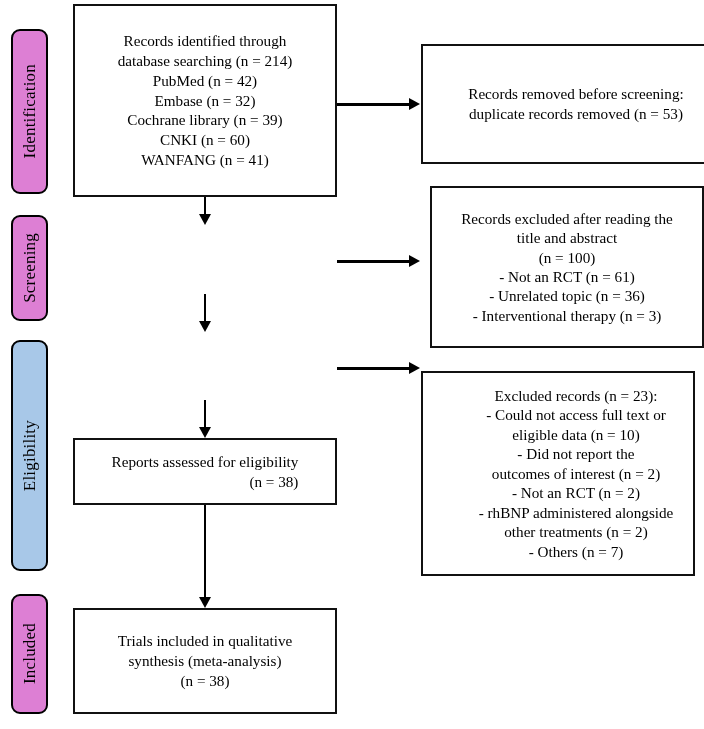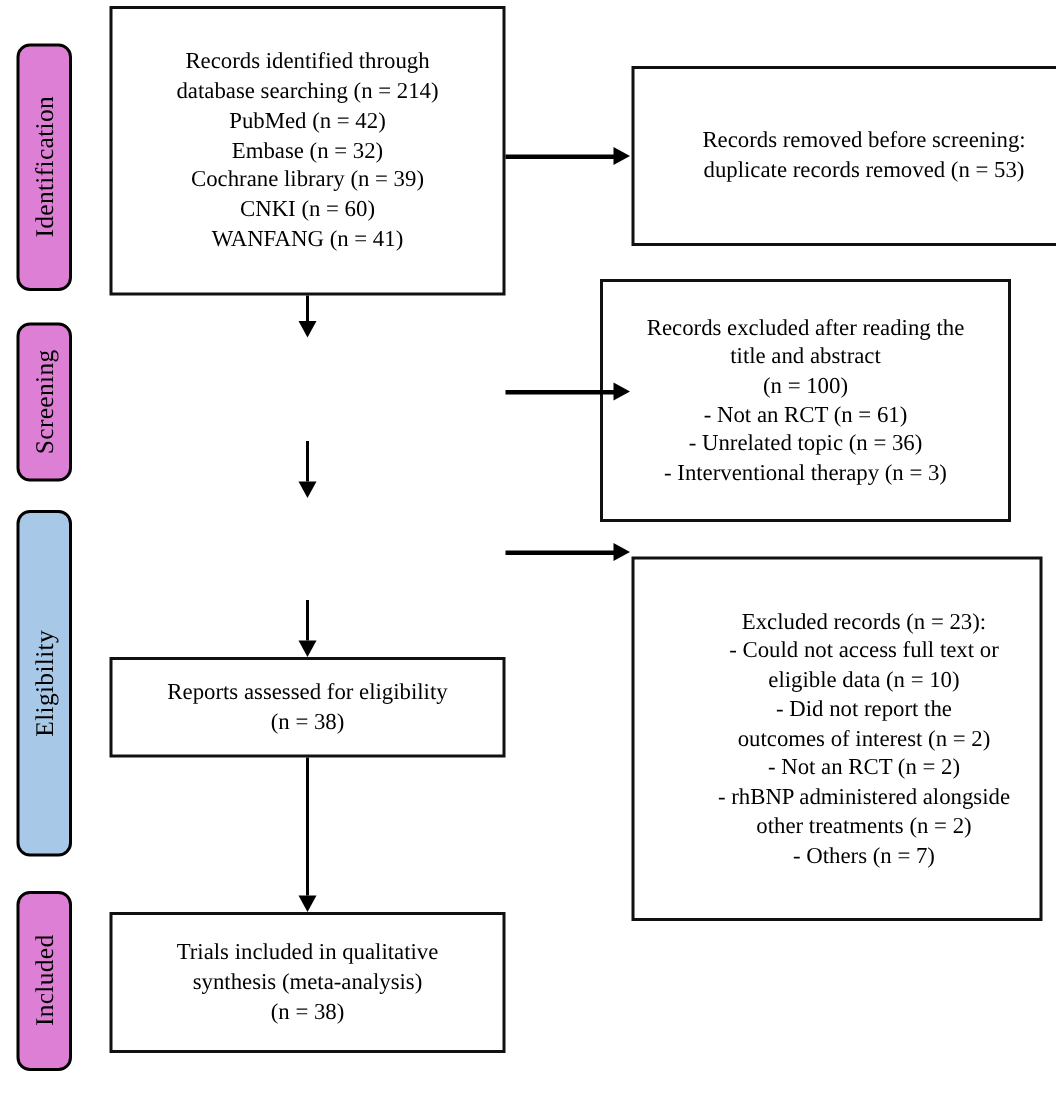--- a/index.html
+++ b/index.html
@@ -111,46 +111,46 @@
 database searching (n = 214)
 PubMed (n = 42)
 Embase (n = 32)
 Cochrane library (n = 39)
 CNKI (n = 60)
 WANFANG (n = 41)</div>
   </div>
 
 
 
-  <div class="flow-box" style="left:73px; top:438px; width:264px; height:67px;">
+  <div class="flow-box" style="left:73px; top:438px; width:264px; height:67px;text-align:right;">
     <div class="box-text">Reports assessed for eligibility
 (n = 38)</div>
   </div>
 
-  <div class="flow-box" style="left:73px; top:608px; width:264px; height:94px;">
+  <div class="flow-box" style="left:73px; top:608px; width:264px; height:106px;">
     <div class="box-text">Trials included in qualitative
 synthesis (meta-analysis)
 (n = 38)</div>
   </div>
 
   <div class="flow-box" style="left:421px; top:44px; width:310px; height:120px;">
     <div class="box-text">Records removed before screening:
 duplicate records removed (n = 53)</div>
   </div>
 
-  <div class="flow-box tight" style="left:400px; top:186px; width:274px; height:162px;">
+  <div class="flow-box tight" style="left:430px; top:186px; width:274px; height:162px;">
     <div class="box-text">Records excluded after reading the
 title and abstract
 (n = 100)
 - Not an RCT (n = 61)
 - Unrelated topic (n = 36)
 - Interventional therapy (n = 3)</div>
   </div>
 
-  <div class="flow-box tight" style="left:421px; top:371px; width:274px; height:243px;padding-left:36px;">
+  <div class="flow-box tight" style="left:421px; top:371px; width:274px; height:205px;padding-left:36px;">
     <div class="box-text">Excluded records (n = 23):
 - Could not access full text or
 eligible data (n = 10)
 - Did not report the
 outcomes of interest (n = 2)
 - Not an RCT (n = 2)
 - rhBNP administered alongside
 other treatments (n = 2)
 - Others (n = 7)</div>
   </div>

